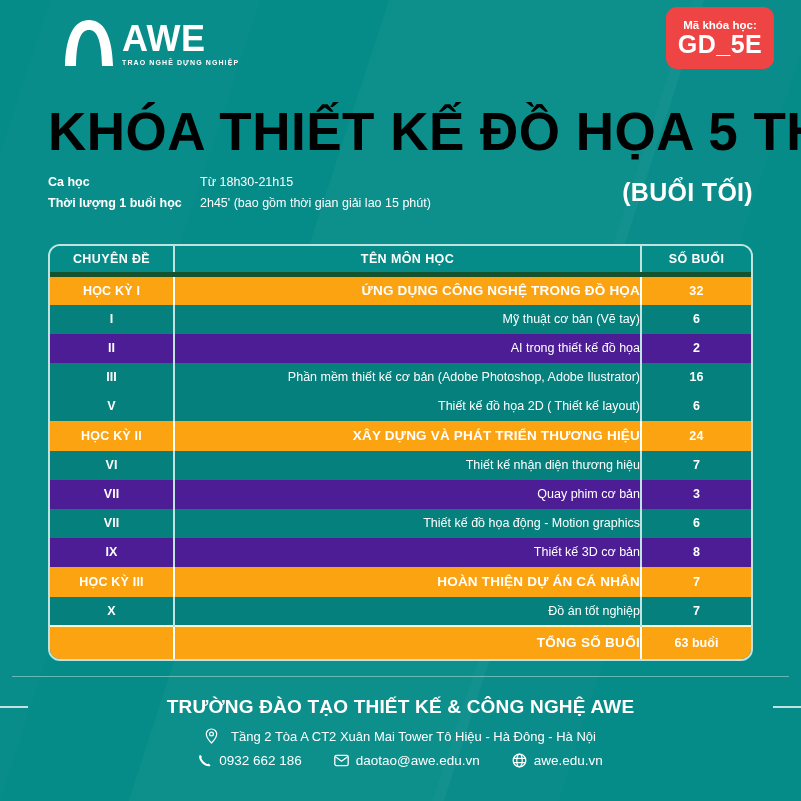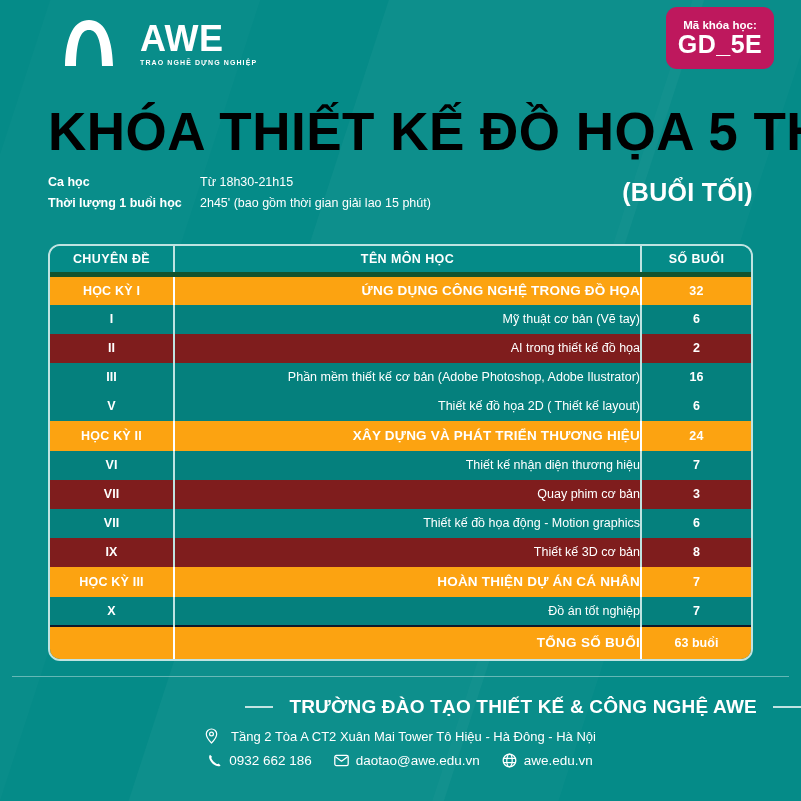--- a/index.html
+++ b/index.html
@@ -46,21 +46,21 @@
     position: relative;
     height: 92px;
   }
 
   .logo {
     position: absolute;
     left: 62px;
     top: 18px;
     display: flex;
     align-items: flex-end;
-    gap: 24px;
+    gap: 6px;
   }
   .logo-mark { width: 54px; height: 50px; display: block; }
   .logo-text-wrap {
     display: flex;
     flex-direction: column;
     align-items: flex-start;
     padding-bottom: 2px;
   }
   .logo-word {
     font-size: 36px;
@@ -76,21 +76,21 @@
     letter-spacing: 1.1px;
     margin-top: 3px;
   }
 
   .course-badge {
     position: absolute;
     right: 27px;
     top: 7px;
     width: 108px;
     height: 62px;
-    background: #be185d;
+    background: #ef4444;
     border-radius: 11px;
     display: flex;
     flex-direction: column;
     align-items: center;
     justify-content: center;
     gap: 1px;
   }
   .badge-label {
     font-size: 11.5px;
     font-weight: bold;
@@ -181,41 +181,41 @@
   }
   .thead-row th.col-sep-l { border-left: 2px solid #BFE3E1; }
 
   tr.r-section td {
     background: #FCA311;
     font-weight: bold;
     letter-spacing: 0.2px;
     height: 30px;
   }
   tr.r-dark  td { background: #05807D; }
-  tr.r-light td { background: #7f1d1d; }
+  tr.r-light td { background: #4c1d95; }
 
   tr.r-total td {
     background: #FCA311;
     font-weight: bold;
     height: 33px;
   }
 
   td.cell-topic    { text-align: center; font-weight: bold; }
   td.cell-subject  { text-align: right; padding-left: 16px; border-left: 2px solid #BFE3E1; }
   td.cell-sessions { text-align: center; font-weight: bold; border-left: 2px solid #BFE3E1; }
 
   tr.r-section td.cell-subject,
   tr.r-section td.cell-sessions,
   tr.r-total td.cell-subject,
   tr.r-total td.cell-sessions { border-left-color: #ffffff; }
 
   tr.r-total td.cell-subject { font-size: 13.5px; letter-spacing: 0.3px; }
   tr.r-section td.cell-subject { font-size: 13.5px; }
 
-  tr.r-total-spacer td { border-top: 2px solid #0f172a; margin-left: 28px; }
+  tr.r-total-spacer td { border-top: 2px solid #fef9c3; margin-left: 28px; }
 
   
   .footer {
     position: absolute;
     left: 0;
     right: 0;
     bottom: 0;
     height: 125px;
     padding-top: 16px;
   }
@@ -223,21 +223,21 @@
     position: absolute;
     top: 0;
     left: 12px;
     right: 12px;
     height: 1px;
     background: rgba(255,255,255,0.38);
   }
   .footer-title-row {
     display: flex;
     align-items: center;
-    justify-content: flex-end;
+    justify-content: space-between;
     gap: 16px;
     margin-top: 4px;
   }
   .dash {
     width: 28px;
     height: 2px;
     background: rgba(255,255,255,0.75);
   }
   .footer-title {
     font-size: 19px;
@@ -251,21 +251,21 @@
     justify-content: center;
     gap: 13px;
     margin-top: 10px;
     font-size: 13px;
     color: #ffffff;
   }
   .footer-contacts {
     display: flex;
     align-items: center;
     justify-content: center;
-    gap: 22px;
+    gap: 32px;
     margin-top: 9px;
     font-size: 13.5px;
     color: #ffffff;
   }
   .contact-item {
     display: flex;
     align-items: center;
     gap: 7px;
   }
   .ficon { display: block; }

